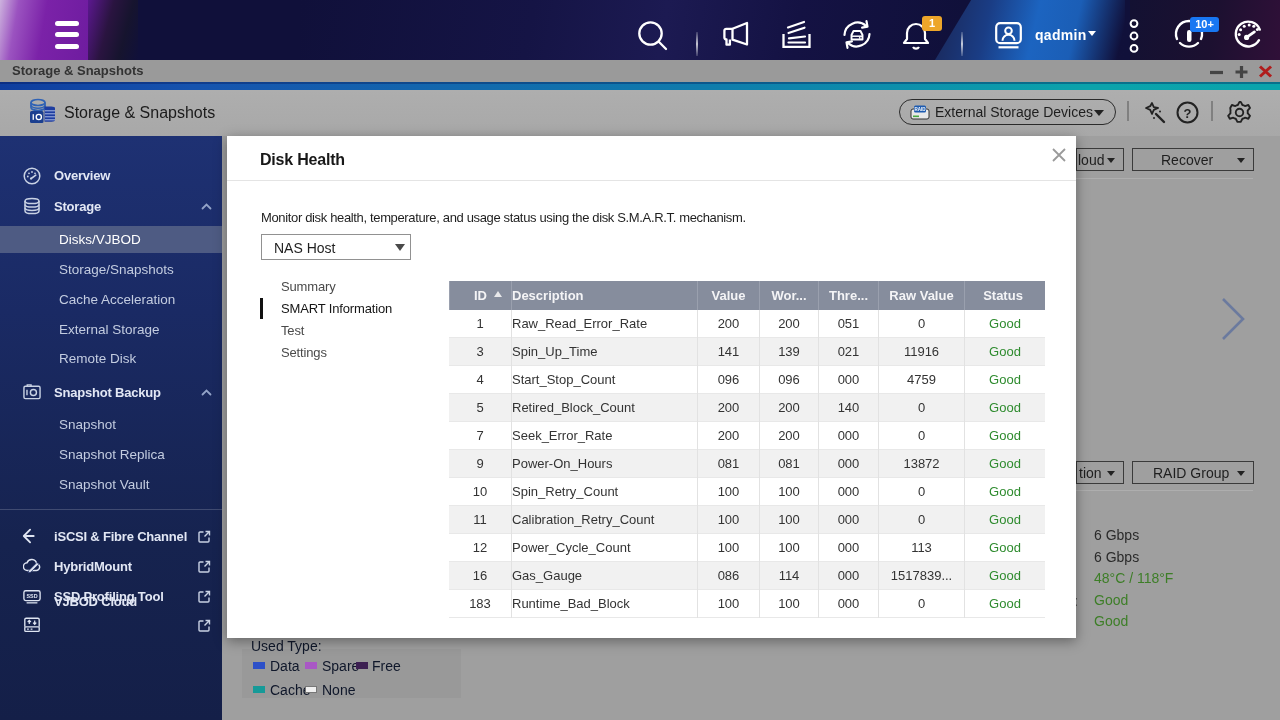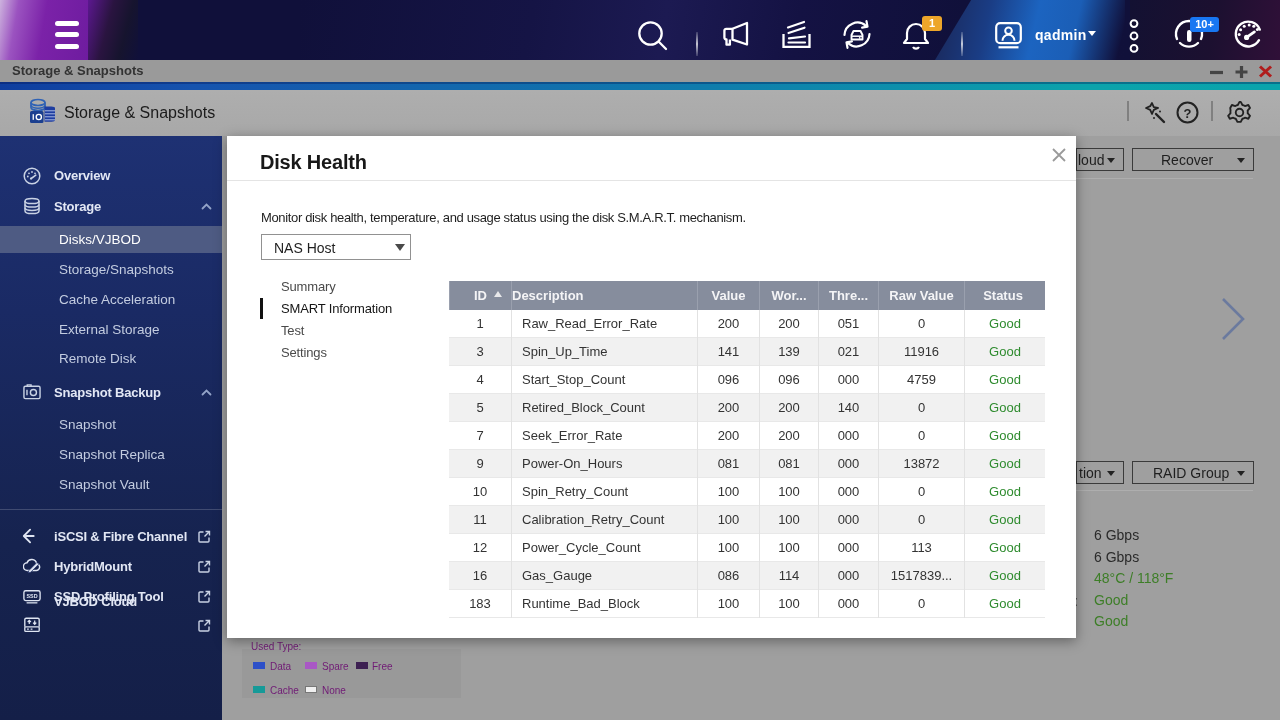--- a/index.html
+++ b/index.html
@@ -66,47 +66,47 @@
 
 .gbtn { position:absolute; height:23px; border:1.5px solid #3a3a3a; color:#1f1f1f; font-size:14px;
   text-align:center; }
 .gbtn .cv { position:absolute; right:8px; top:9px; width:0; height:0; border-left:4.5px solid transparent; border-right:4.5px solid transparent; border-top:5px solid #222; }
 .hairline { position:absolute; height:1px; background:#aeaeae; }
 .rtxt { position:absolute; left:1094px; font-size:14px; color:#2a2a2a; transform:translateY(-50%); }
 .rgreen { color:#3d7e27; }
 
 
 #legendbox { left:242px; top:649px; width:219px; height:49px; background:rgba(0,0,0,.035); }
-.lg-label { position:absolute; font-size:10px; color:#701a75; transform:translateY(-50%); white-space:nowrap; }
+.lg-label { position:absolute; font-size:14px; color:#0f172a; transform:translateY(-50%); white-space:nowrap; }
 .sw { position:absolute; width:12px; height:7px; }
 
 
 #modal { left:227px; top:136px; width:849px; height:502px; background:#fff;
   box-shadow:0 3px 12px rgba(0,0,0,.38); }
-#mtitle { left:33px; top:15px; font-size:20px; font-weight:bold; color:#181818; letter-spacing:-0.2px; }
+#mtitle { left:33px; top:15px; font-size:16px; font-weight:bold; color:#181818; letter-spacing:-0.2px; }
 #mclose { left:824px; top:11px; width:16px; height:16px; }
 #mdiv { left:0; top:44px; width:849px; height:1px; background:#e4e4e4; }
 #mdesc { left:34px; top:74px; font-size:13px; letter-spacing:-0.35px; color:#1f1f1f; }
 .mdrop { position:absolute; top:98px; height:26px; background:#fff; border:1px solid #919191; }
 .mdrop span { position:absolute; left:12px; top:5px; font-size:14px; color:#1f1f1f; }
 .mdrop .cv { position:absolute; top:9px; width:0; height:0; border-left:5.5px solid transparent; border-right:5.5px solid transparent; border-top:7px solid #4a4a4a; }
 .mnav { position:absolute; left:54px; transform:translateY(-50%); font-size:13px; letter-spacing:-0.15px; color:#4a4a4a; white-space:nowrap; }
 #mbar { left:33px; top:162px; width:3px; height:21px; background:#111; }
 
 
 #tbl { left:222px; top:145px; width:596px; }
 #thead { position:absolute; left:0; top:0; width:596px; height:29px; background:#868d9d; }
 .th { position:absolute; top:0; height:29px; color:#f4f4f6; font-size:13px; font-weight:bold;
   line-height:29px; text-align:center; border-left:1px solid #9aa0ae; }
 .trow { position:absolute; left:0; width:596px; height:28px; }
 .alt { background:#f1f1f1; }
 .td { position:absolute; top:0; height:28px; font-size:13px; color:#333; line-height:28px; text-align:center; border-left:1px solid #e2e2e2; }
 .trow .td:first-child { border-left:none; }
 .trow { border-bottom:1px solid #e8e8e8; }
-.tdl { text-align:left; padding-left:10px; }
+.tdl { text-align:left; }
 .good { color:#2e8b2e; }
 </style>
 </head>
 <body>
 <div id="stage">
 
   <div id="topbar" class="abs">
     <div id="tb-purple" class="abs"></div>
     <div id="tb-wedge" class="abs"></div>
     <div id="tb-mid" class="abs"></div>
@@ -197,20 +197,30 @@
   <path d="M3 5.5 v5 a7 3 0 0 0 14 0 v-5" stroke="#2f62b5" stroke-width="1.7"></path>
   <path d="M3 8.2 a7 3 0 0 0 14 0" stroke="#2f62b5" stroke-width="1.4"></path>
   <path d="M16.5 9.5 h7 a3.5 1.6 0 0 1 3.5 1.6 v12 a3.5 1.6 0 0 1 -3.5 1.6 h-7 z" fill="#1e3da0"></path>
   <path d="M17 13.8 h10 M17 16.8 h10 M17 19.8 h10 M17 22.8 h10" stroke="#b8c6ea" stroke-width="0.9"></path>
   <rect x="2" y="14" width="13.5" height="12" rx="1.5" fill="#1b3f8f"></rect>
   <rect x="4.6" y="17.2" width="1.3" height="5.6" fill="#fff"></rect>
   <circle cx="10.8" cy="20" r="2.6" fill="none" stroke="#fff" stroke-width="1.4"></circle>
 </g>
       </svg>
     <div id="apptitle" class="abs">Storage &amp; Snapshots</div>
+    <div id="esd-btn" class="abs">
+      <span>External Storage Devices</span>
+      <svg class="abs" style="left:10px;top:5px" width="20" height="15" viewBox="0 0 20 15">
+        <rect x="1" y="4" width="18" height="10" rx="2" fill="#e8e8e8" stroke="#333" stroke-width="1"></rect>
+        <rect x="4" y="0.5" width="12" height="7" rx="1.5" fill="#1d5bb0"></rect>
+        <text x="10" y="6" font-size="4.5" fill="#fff" text-anchor="middle" font-weight="bold">RAID</text>
+        <rect x="3" y="10.5" width="6" height="1.6" fill="#49a942"></rect>
+      </svg>
+      <span style="position:absolute;left:auto;right:11px;top:10px;width:0;height:0;border-left:5px solid transparent;border-right:5px solid transparent;border-top:6px solid #222"></span>
+    </div>
     <div class="sep" style="left:1127px;top:101px;height:20px;background:#808080;top:11px"></div>
     <svg class="abs" style="left:1143px;top:11px" width="24" height="24" viewBox="0 0 24 24">
       <path d="M9 2 l1.8 4.2 L15 7 l-4.2 1.8 L9 13 l-1.8 -4.2 L3 7 l4.2 -1.8 z" fill="none" stroke="#222" stroke-width="1.8" stroke-linejoin="round"></path>
       <path d="M13 13 L21 21" stroke="#222" stroke-width="2.4" stroke-linecap="round"></path>
       <circle cx="17" cy="10.5" r="1" fill="#222"></circle>
         <circle cx="11" cy="17" r="1" fill="#222"></circle>
     </svg>
     <svg class="abs" style="left:1176px;top:11px" width="23" height="23" viewBox="0 0 23 23">
       <circle cx="11.5" cy="11.5" r="10" fill="none" stroke="#222" stroke-width="2"></circle>
       <text x="11.5" y="16.5" font-size="13" font-weight="bold" fill="#222" text-anchor="middle">?</text>

